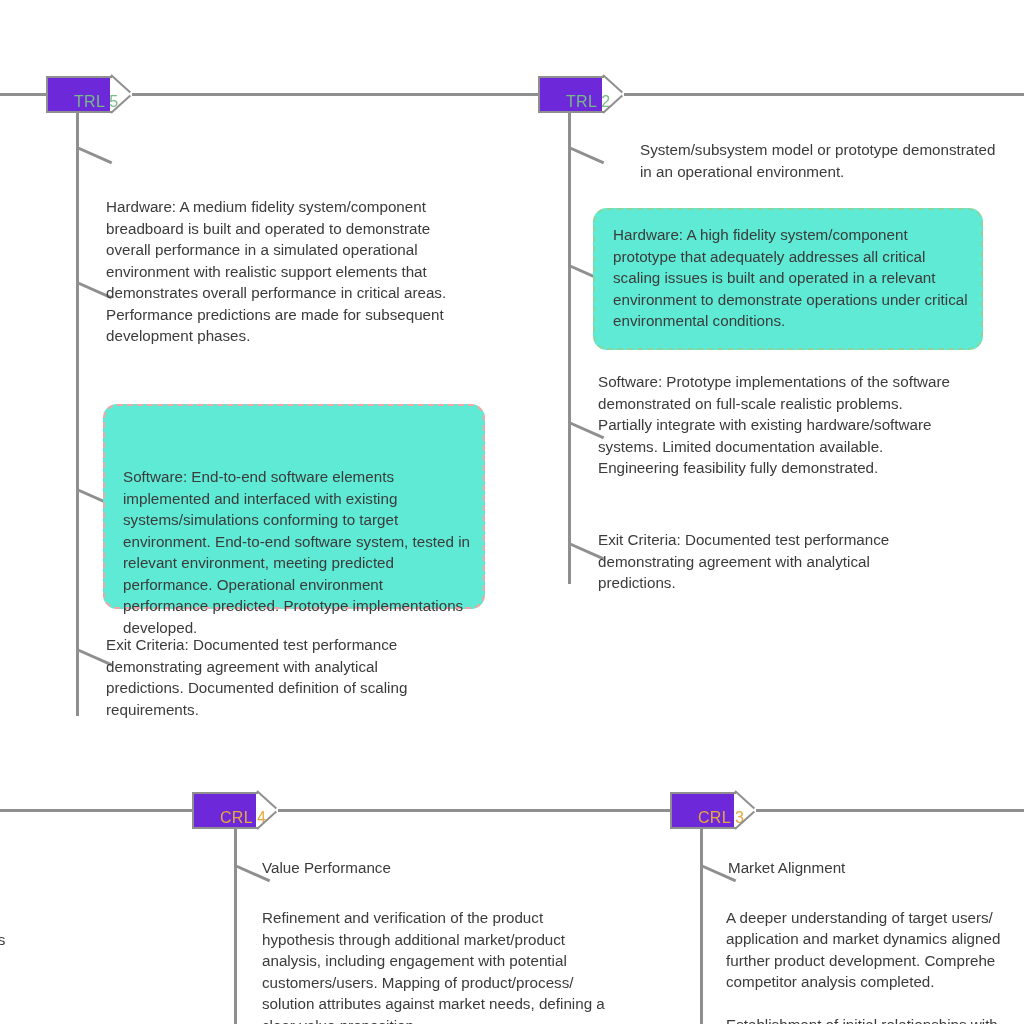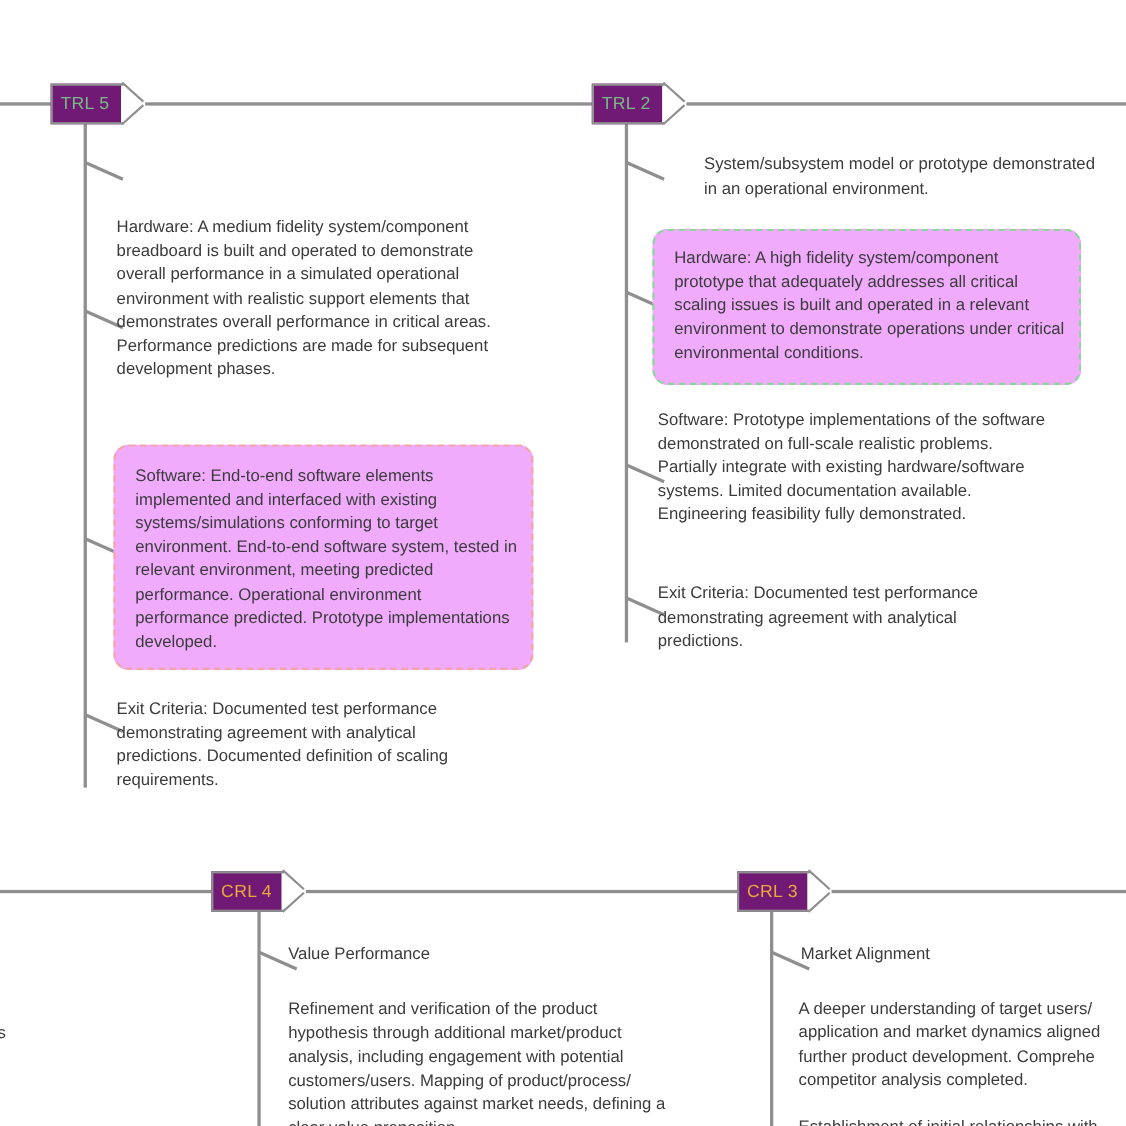--- a/index.html
+++ b/index.html
@@ -30,25 +30,25 @@
     background: #8f8f8f;
   }
   #rail-trl { top: 93px; }
   #rail-crl { top: 809px; }
 
   
   .stage-tag {
     position: absolute;
     height: 37px;
     box-sizing: border-box;
-    background: #701a75;
+    background: #6d28d9;
     border: 2px solid #8f8f8f;
     display: flex;
-    align-items: center;
-    padding-left: 7px;
+    align-items: flex-end;
+    padding-left: 26px;
     z-index: 5;
   }
   .stage-tag .tag-label {
     font-size: 16px;
     letter-spacing: 0.3px;
     white-space: nowrap;
   }
   .stage-tag .tag-point {
     position: absolute;
     left: 100%;
@@ -122,21 +122,21 @@
     line-height: 21.5px;
     color: #3b3b3b;
     white-space: pre-line;
   }
 
   
   .dashbox {
     position: absolute;
     box-sizing: border-box;
     border-radius: 14px;
-    background: #f0abfc;
+    background: #5eead4;
   }
   .dashbox.red   { border: 2px dashed #f2a5a5; }
   .dashbox.green { border: 2px dashed #8bd49b; }
   .dashbox .para { position: static; }
 
   .clip-left {
     
     left: -118px;
   }
 </style>
@@ -154,21 +154,21 @@
   </div>
   <div class="trunk" id="trunk-trl5"></div>
 
   <div class="elbow" style="left:77px; top:146px;"></div>
 
   <div class="elbow" style="left:77px; top:281px;"></div>
   <div class="para" id="trl5-hardware" style="left:106px; top:196px; width:362px;">Hardware: A medium fidelity system/component breadboard is built and operated to demonstrate overall performance in a simulated operational environment with realistic support elements that demonstrates overall performance in critical areas. Performance predictions are made for subsequent development phases.</div>
 
   <div class="elbow" style="left:77px; top:488px;"></div>
   <div class="dashbox red" style="left:103px; top:404px; width:382px; height:205px; padding:16px 18px 14px 18px;">
-    <div class="para" style="width:348px;">Software: End-to-end software elements implemented and interfaced with existing systems/simulations conforming to target environment. End-to-end software system, tested in relevant environment, meeting predicted performance. Operational environment performance predicted. Prototype implementations developed.</div>
+    <div class="para" style="width:348px;margin-top:44px;">Software: End-to-end software elements implemented and interfaced with existing systems/simulations conforming to target environment. End-to-end software system, tested in relevant environment, meeting predicted performance. Operational environment performance predicted. Prototype implementations developed.</div>
   </div>
 
   <div class="elbow" style="left:77px; top:648px;"></div>
   <div class="para" id="trl5-exit" style="left:106px; top:634px; width:348px;">Exit Criteria: Documented test performance demonstrating agreement with analytical predictions. Documented definition of scaling requirements.</div>
 
   <div class="stage-tag trl-tag" id="tag-trl6">
     <div class="tag-nose-mask"></div>
     <span class="tag-label">TRL 2</span>
     <span class="tag-point"></span>
   </div>

